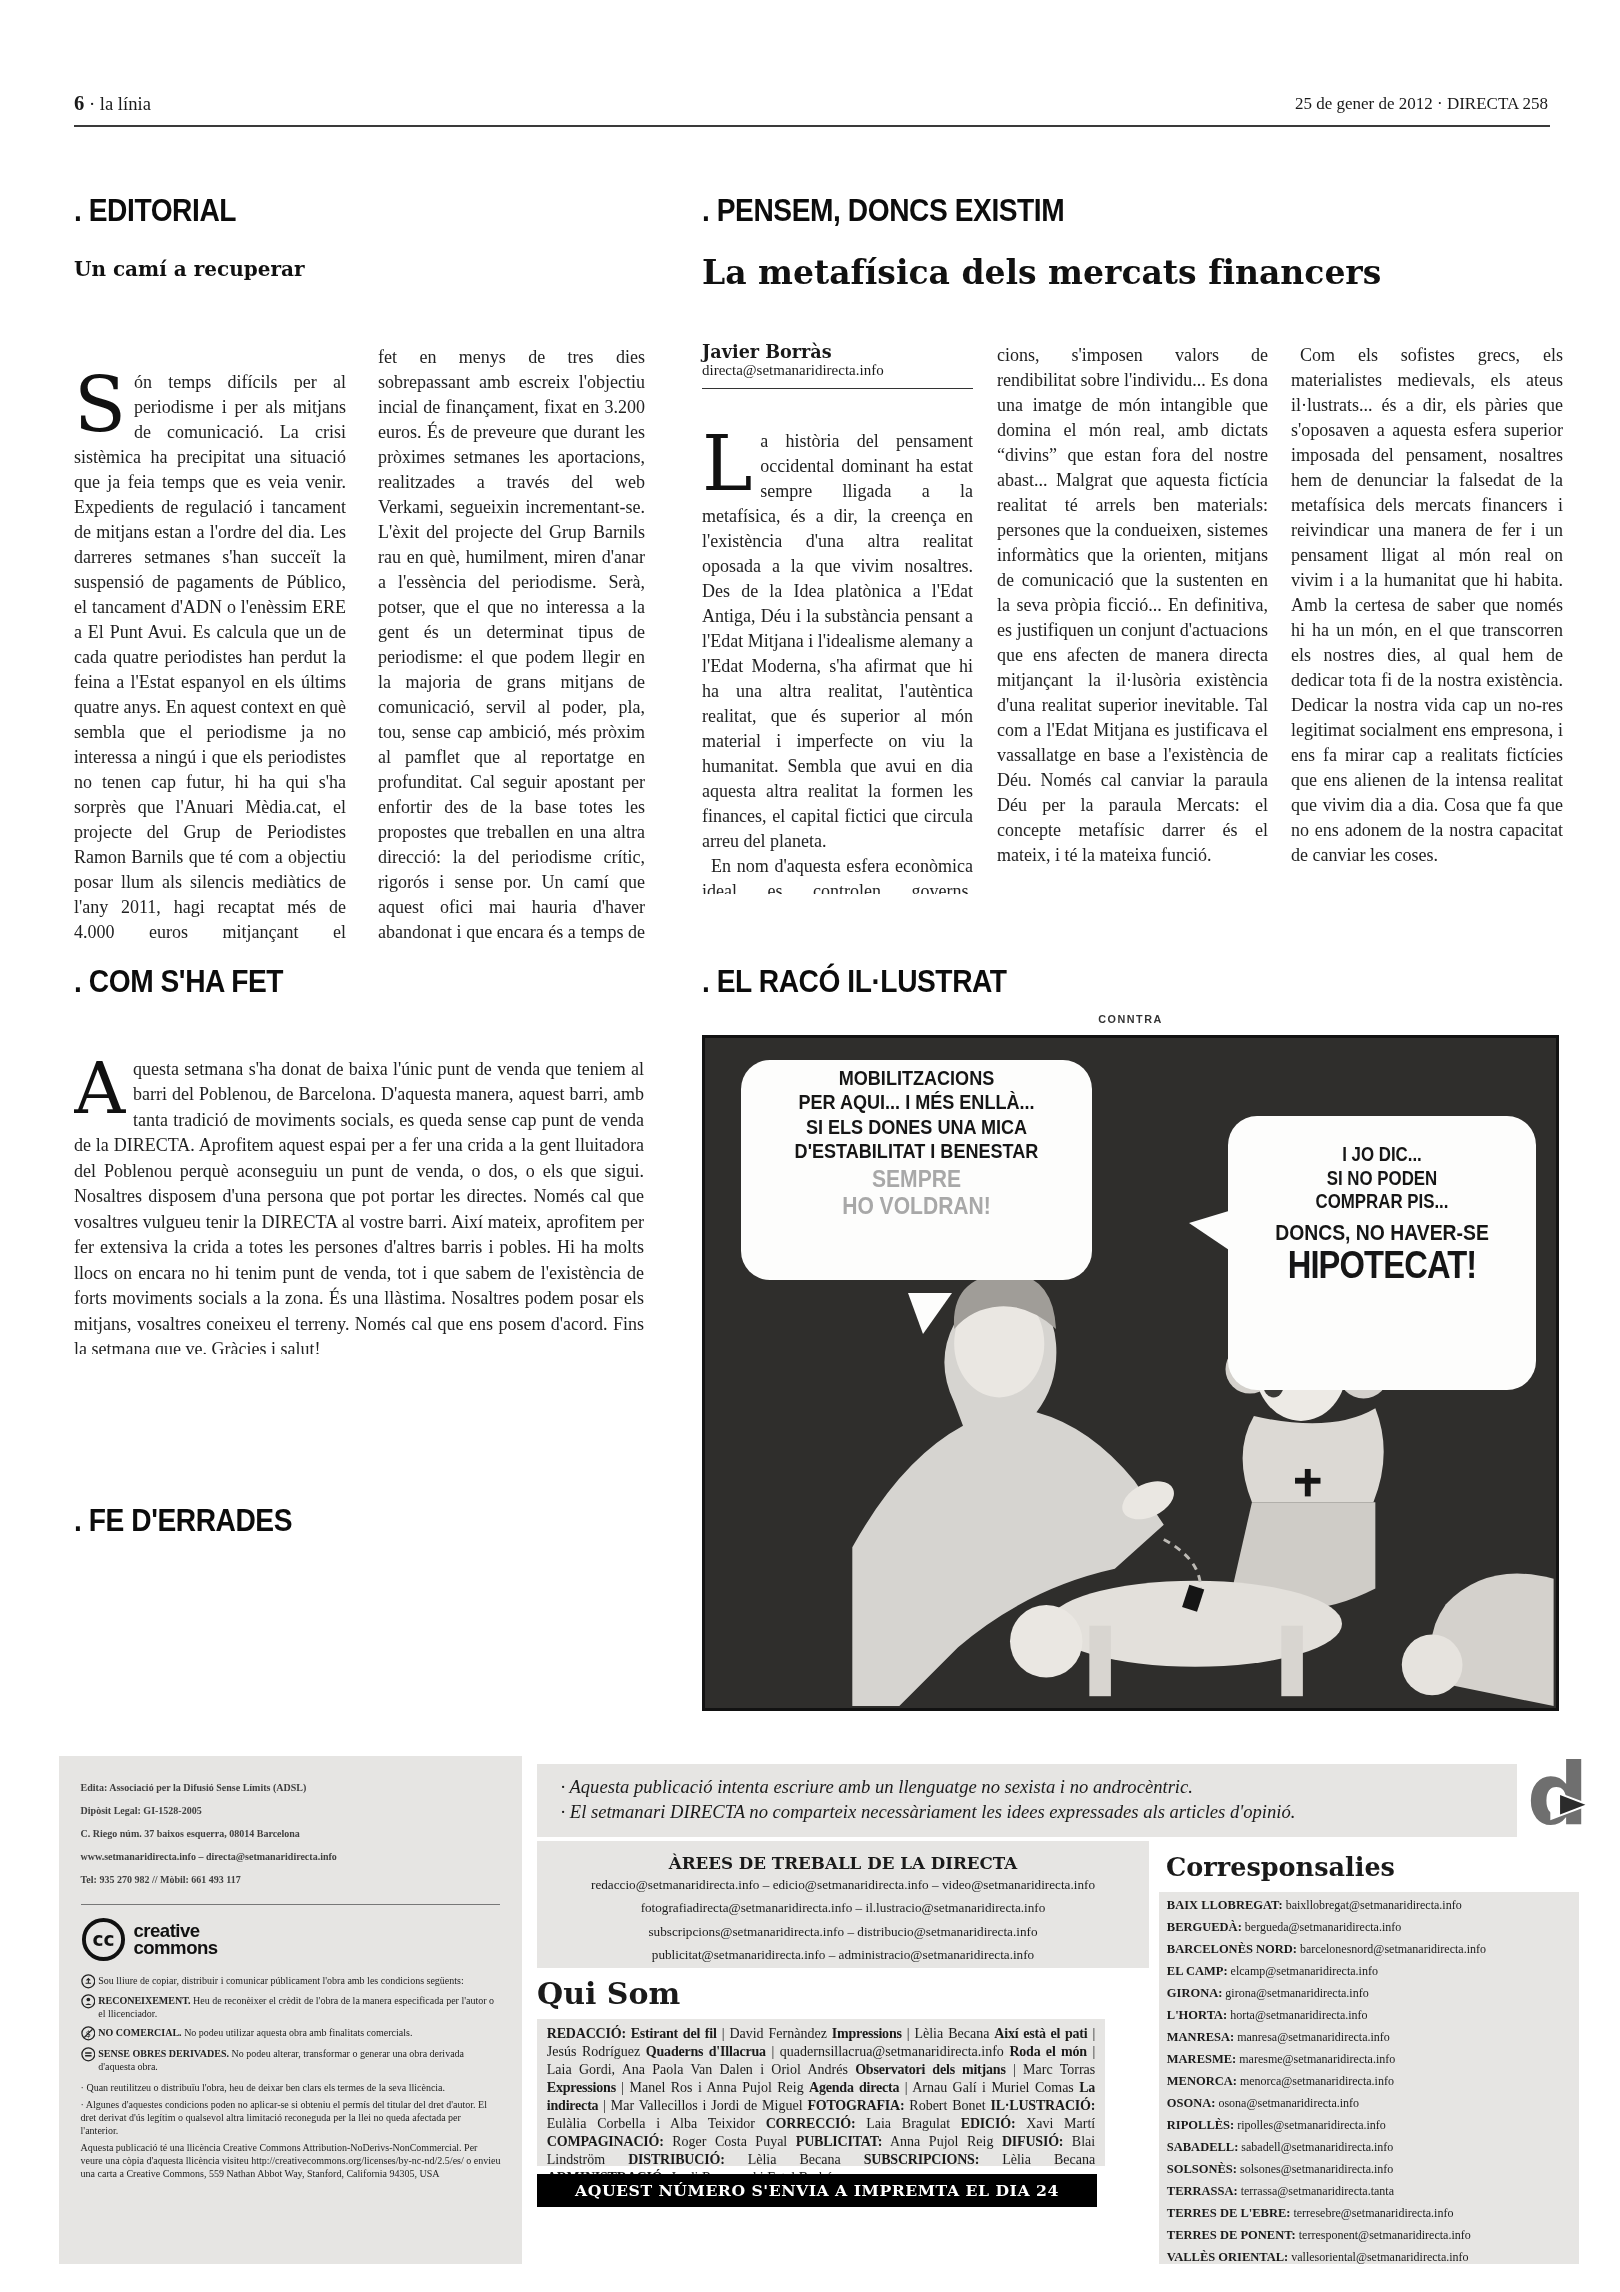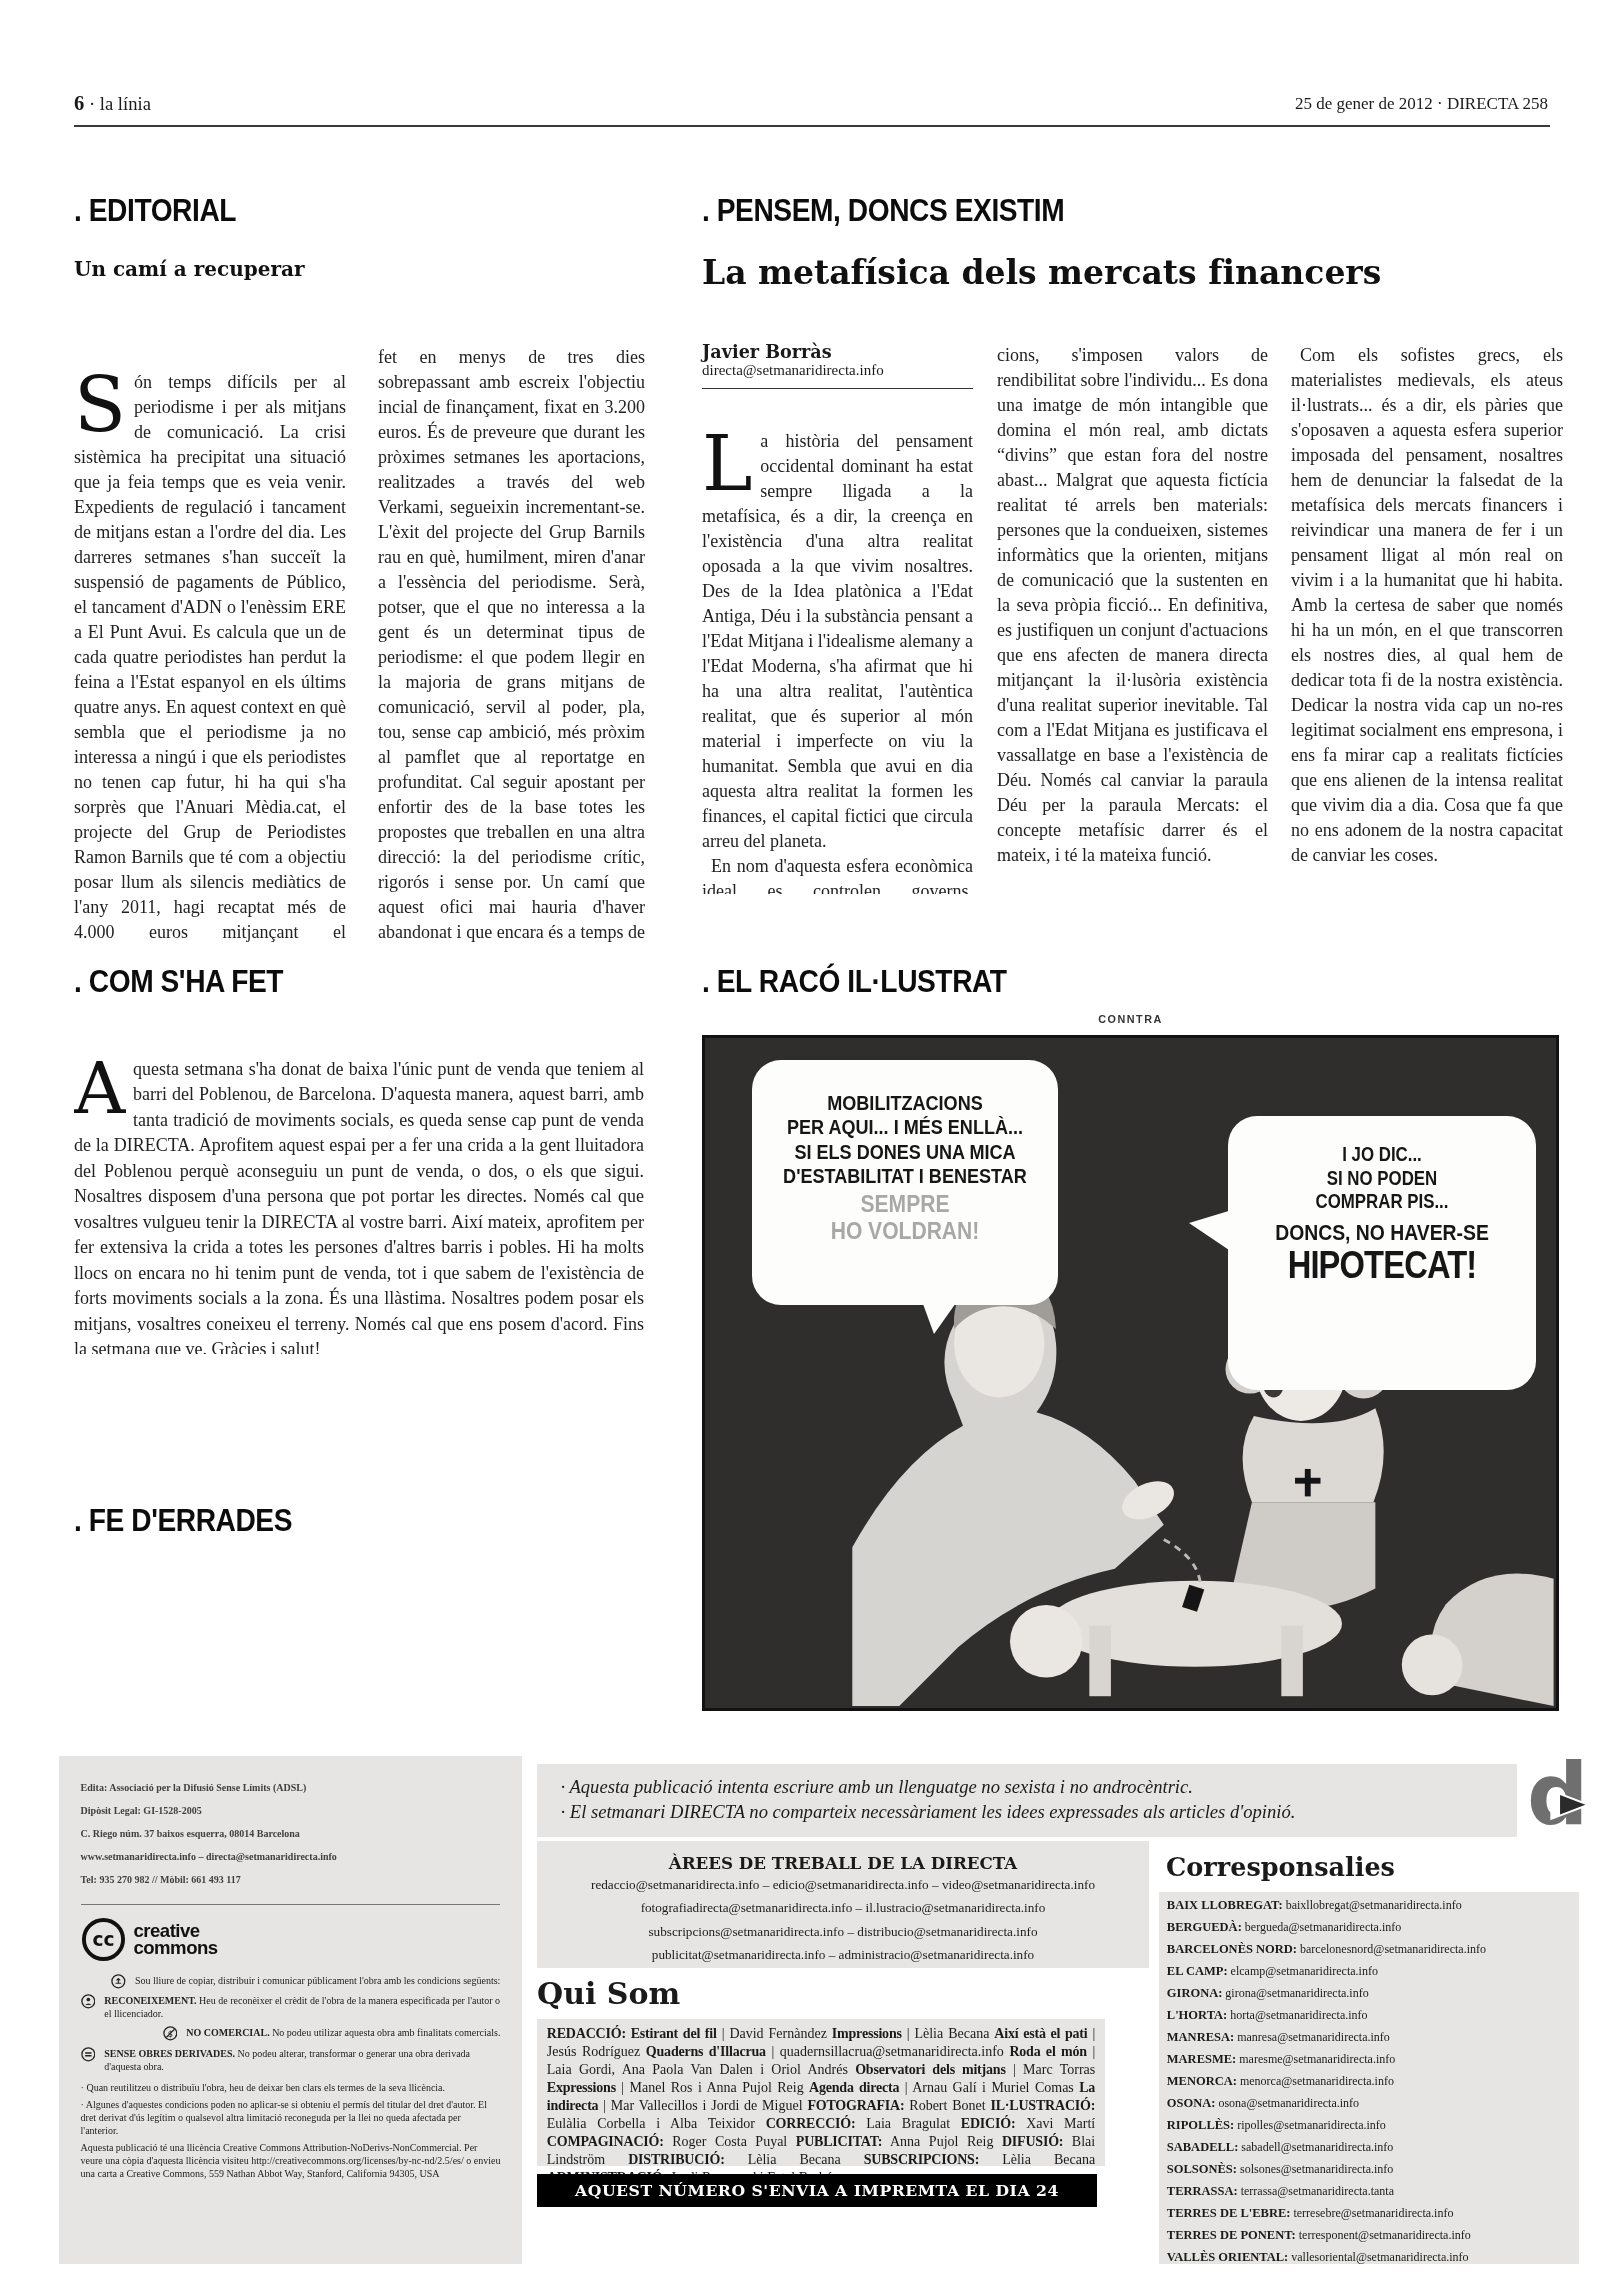--- a/index.html
+++ b/index.html
@@ -36,21 +36,21 @@
   .b1-gray{font-size:24.5px;line-height:26.5px;color:#a8a8a8;margin-top:2.9px;}
   .b2-top{font-size:19.6px;line-height:23.5px;}
   .b2-mid{font-size:22.5px;line-height:26.5px;margin-top:5.9px;}
   .b2-big{font-size:38px;line-height:39px;letter-spacing:-1px;}
   
   .graybox{background:#e6e5e3;}
   .edita{font-size:10px;line-height:23px;font-weight:700;white-space:pre-line;color:#404040;}
   .ccline{font-size:14px;font-weight:700;line-height:19.6px;}
   .tiny{font-size:10px;line-height:13px;color:#222;}
   .tiny b{font-size:10px;}
-  .tinyrow{display:flex;gap:9px;margin-top:5.9px;justify-content:flex-end;}
+  .tinyrow{display:flex;gap:3px;margin-top:5.9px;}
   .cc-badge{display:flex;align-items:center;gap:7.8px;}
   .cc-words{font-family:"Liberation Sans",sans-serif;font-weight:700;font-size:18.6px;line-height:16.7px;
             letter-spacing:-0.5px;color:#111;}
   .notice{font-style:italic;font-size:18.6px;line-height:25.5px;color:#1b1b1b;}
   .arees-title{font-family:"DejaVu Serif",serif;font-weight:700;font-size:16.7px;text-align:center;}
   .arees-line{font-size:13.2px;line-height:23.5px;text-align:center;}
   .quisom-title{font-family:"DejaVu Serif",serif;font-weight:700;font-size:30px;}
   .quisom-text{font-size:14px;line-height:18px;text-align:justify;}
   .quisom-text b{letter-spacing:-0.2px;}
   .blackbar{background:#000;color:#fff;font-family:"DejaVu Serif",serif;font-weight:700;
@@ -140,21 +140,21 @@
 
       <g>
         <path d="M866,552 Q798,534 756,578 Q726,620 758,660 L866,682 Z" fill="#d4d1cc"></path>
         <circle cx="742" cy="640" r="31" fill="#e6e3de"></circle>
       </g>
 
       <path d="M468,512 Q520,540 500,586" stroke="#bdbab5" stroke-width="3" fill="none" stroke-dasharray="7 6"></path>
       <rect x="490" y="560" width="16" height="24" fill="#151515" transform="rotate(18 498 572)"></rect>
     </svg>
 
-    <div class="bubble" style="left:47px;top:21.6px;width:306px;height:214px;padding-top:31px;">
+    <div class="bubble" style="left:36px;top:21.6px;width:351px;height:214px;padding-top:6px;">
       <div class="bubble-inner b1-main">MOBILITZACIONS
 PER AQUI... I MÉS ENLLÀ...
 SI ELS DONES UNA MICA
 D'ESTABILITAT I BENESTAR</div>
       <div class="bubble-inner b1-gray">SEMPRE
 HO VOLDRAN!</div>
       <div class="tail1" style="left:167px;top:233px;"></div>
     </div>
 
     <div class="bubble" style="left:523px;top:78px;width:308px;height:247px;padding-top:27.4px;">

